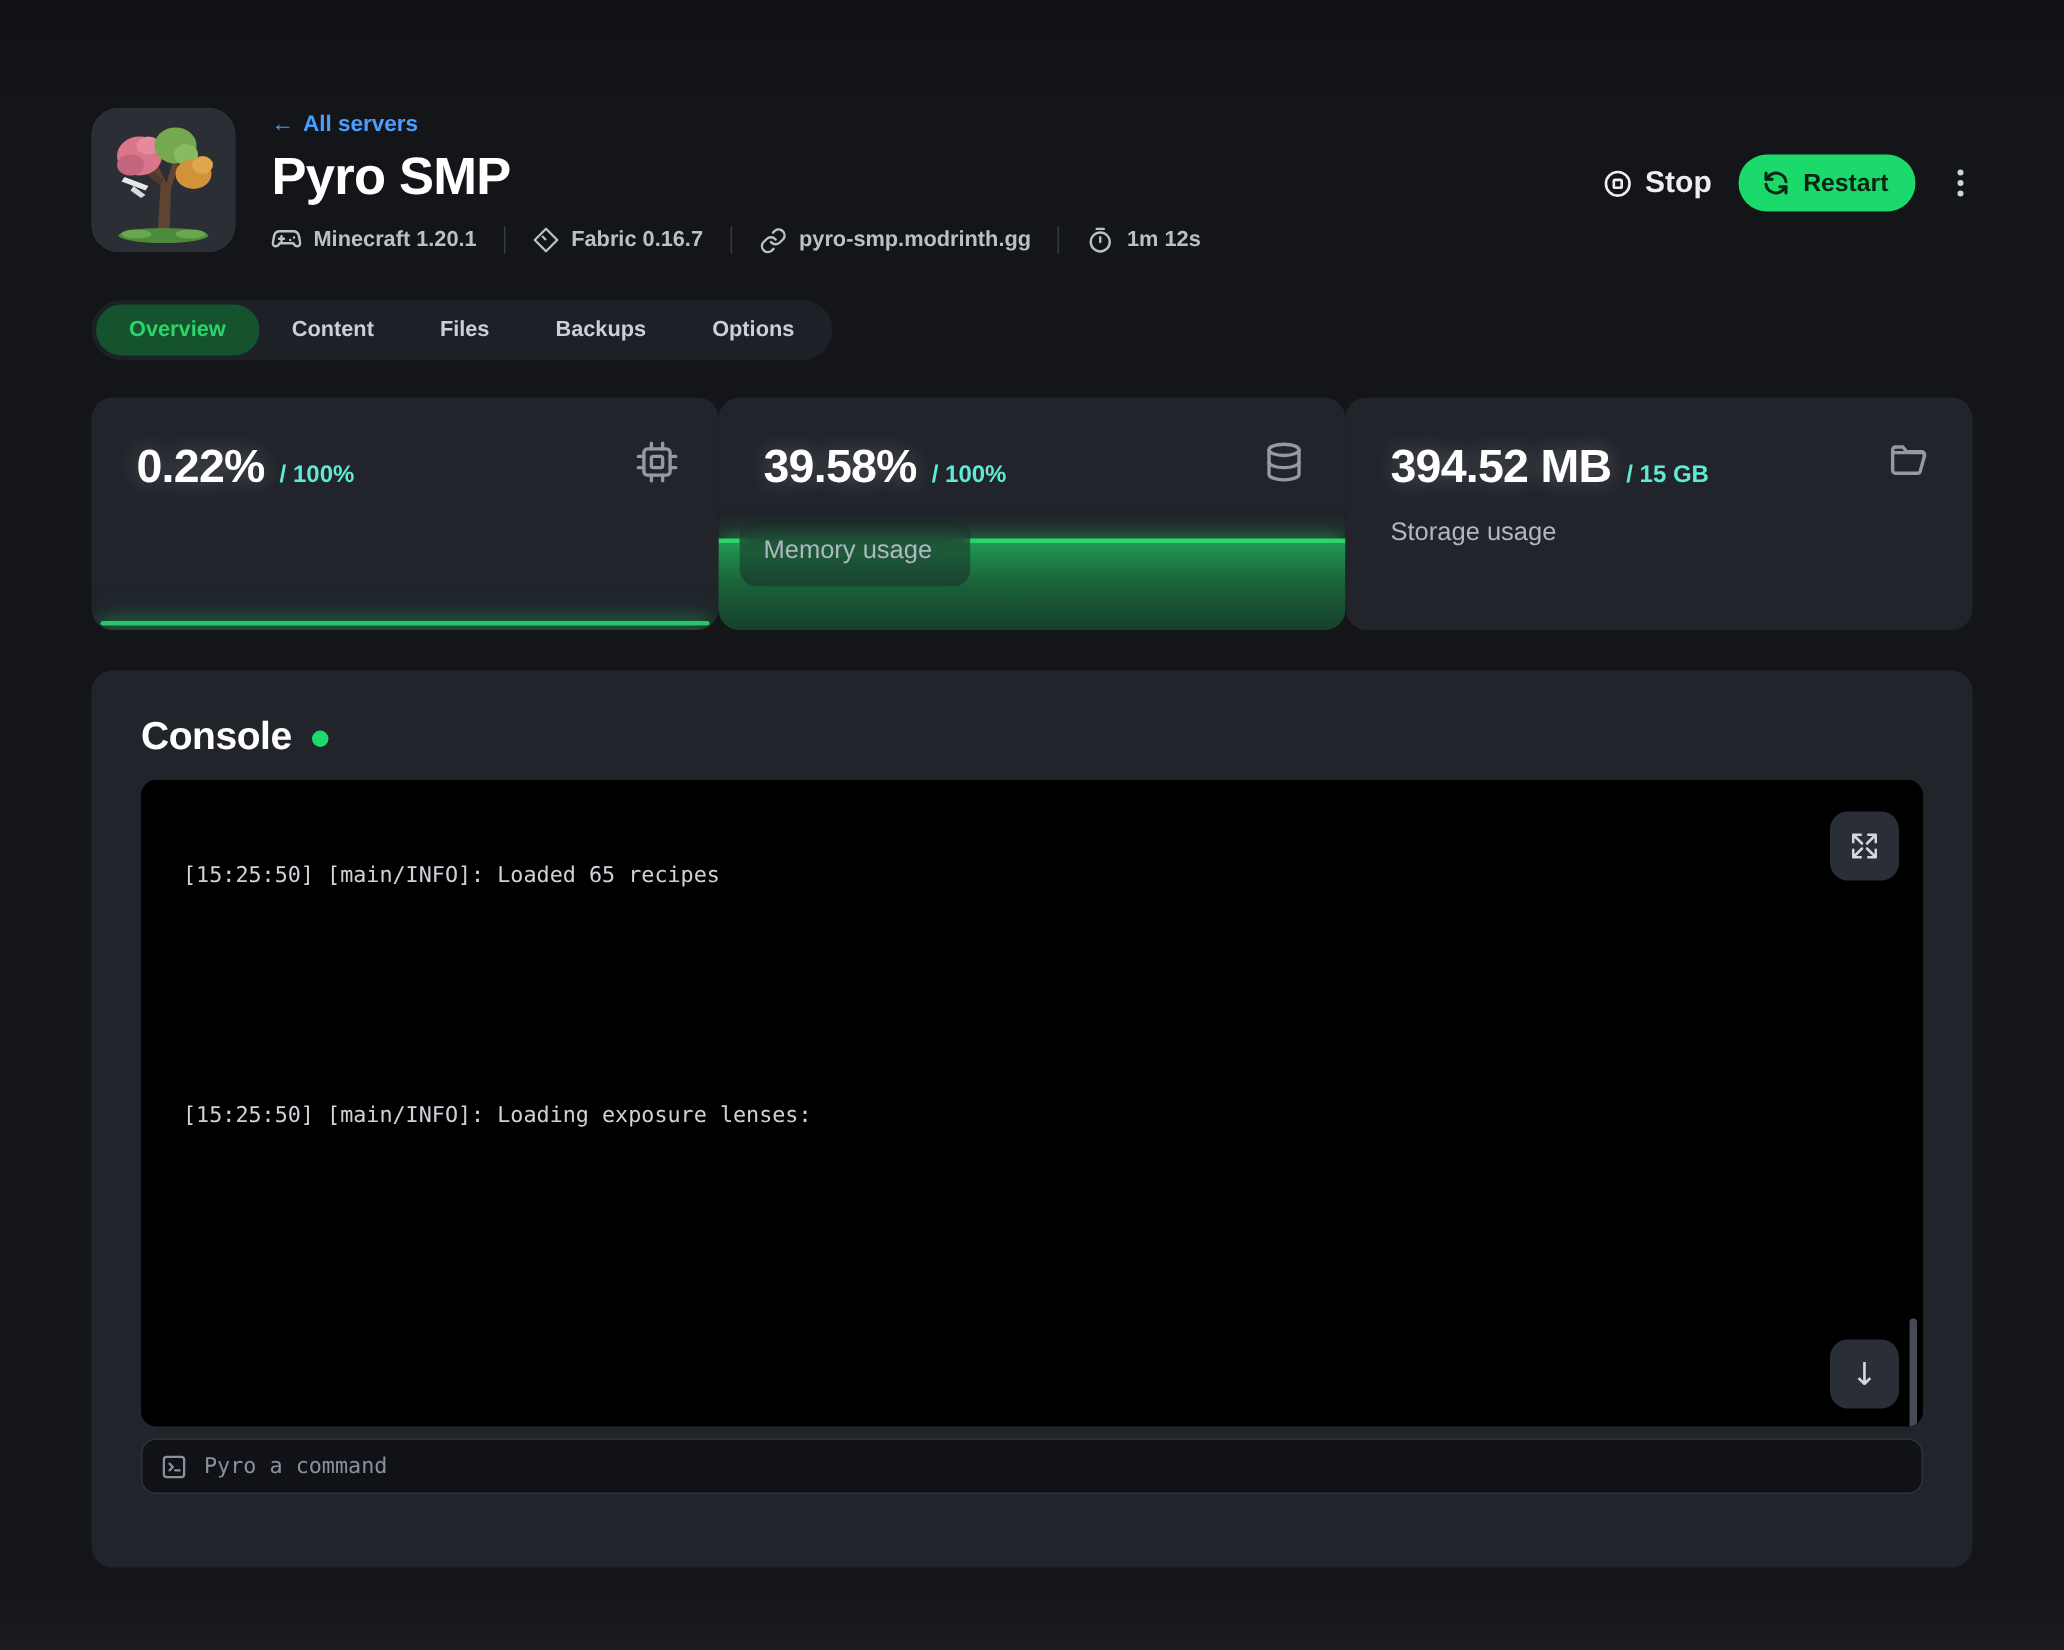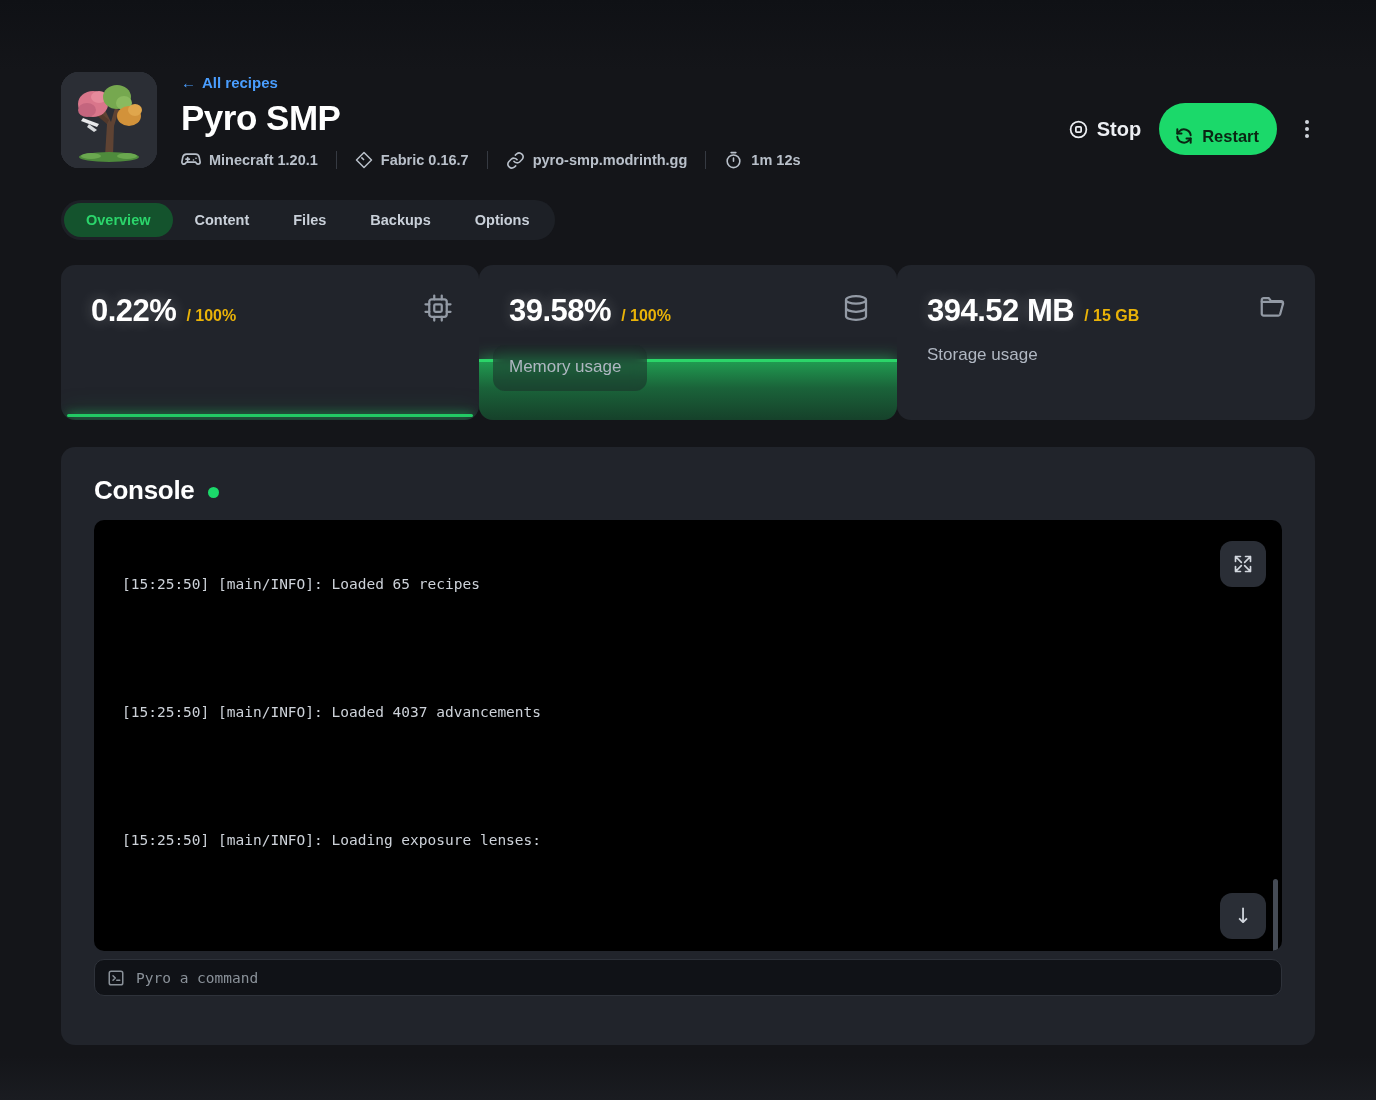--- a/index.html
+++ b/index.html
@@ -19,35 +19,35 @@
   .avatar { width:96px; height:96px; border-radius:18px; background:#2b2e35; overflow:hidden; flex:0 0 auto; box-shadow:0 0 0 1px #33363e inset; }
   .header-info { margin-left:24px; flex:1 1 auto; }
   .back-link { display:inline-flex; align-items:center; gap:6px; color:#4a9eff; font-size:15px; font-weight:600; text-decoration:none; margin-top:2px; cursor:pointer; }
   .page-title { font-size:35px; font-weight:800; letter-spacing:-0.5px; color:#ffffff; margin-top:6px; }
   .meta-row { display:flex; align-items:center; margin-top:12px; color:#b9c0ca; font-size:14.5px; font-weight:600; }
   .meta-item { display:flex; align-items:center; gap:8px; }
   .meta-item svg { stroke:#b9c0ca; }
   .meta-sep { width:1px; height:18px; background:#363a42; margin:0 18px; }
   .header-actions { display:flex; align-items:center; gap:18px; margin-top:31px; }
   .stop-btn { display:flex; align-items:center; gap:8px; background:none; border:none; color:#eceef2; font-size:20px; font-weight:700; cursor:pointer; font-family:inherit; }
-  .restart-btn { display:flex; align-items:center; gap:8px; background:#1bd96a; border:none; border-radius:999px; padding:23px 18px 9px 15px; color:#0a2513; font-size:16.5px; font-weight:800; cursor:pointer; font-family:inherit; }
+  .restart-btn { display:flex; align-items:center; gap:8px; background:#1bd96a; border:none; border-radius:999px; padding:9px 18px 9px 15px; color:#0a2513; font-size:16.5px; font-weight:800; cursor:pointer; font-family:inherit; }
   .kebab-btn { background:none; border:none; cursor:pointer; display:flex; flex-direction:column; gap:3px; padding:6px; margin-left:4px; }
   .kebab-btn span { width:4px; height:4px; border-radius:50%; background:#cfd4db; }
 
   
   .tabs { display:inline-flex; align-items:center; background:#1d2026; border-radius:20px; margin-top:30px; padding:3px; height:40px; }
   .tab { border:none; background:none; color:#c9d0d9; font-size:14.5px; font-weight:700; padding:9px 22px; border-radius:17px; cursor:pointer; font-family:inherit; }
   .tab.active { background:#14532d; color:#2bd56b; }
 
   
   .stats { display:grid; grid-template-columns:1fr 1fr 1fr; margin-top:25px; }
   .stat-card { position:relative; height:155px; background:#21242b; border-radius:14px; padding:28px 26px 0 30px; overflow:hidden; }
   .stat-value-row { display:flex; align-items:baseline; position:relative; z-index:3; }
   .stat-value { font-size:31px; font-weight:800; letter-spacing:-0.5px; color:#fff; text-shadow:0 0 14px rgba(255,255,255,0.25); }
-  .stat-max { font-size:16px; font-weight:600; color:#eab308; margin-left:10px; }
+  .stat-max { font-size:16px; font-weight:600; color:#5eead4; margin-left:10px; }
   .stat-label { font-size:17px; color:#b0b7c2; margin-top:16px; position:relative; z-index:3; }
   .stat-icon { position:absolute; top:28px; right:26px; z-index:3; }
   .cpu-line { position:absolute; left:6px; right:6px; bottom:3px; height:3px; border-radius:3px; background:#22c964; box-shadow:0 0 10px rgba(34,201,100,.9), 0 0 22px rgba(34,201,100,.5); z-index:2; }
   .mem-fill { position:absolute; left:0; right:0; bottom:0; height:39.58%; z-index:1;
     background:linear-gradient(180deg, rgba(32,160,82,0.95) 0%, rgba(25,110,60,0.85) 45%, rgba(18,74,42,0.75) 100%);
     border-top:3px solid #2bd569; box-shadow:0 -1px 14px rgba(43,213,105,.55); }
   .mem-label-wrap { position:absolute; left:14px; top:80px; z-index:2; padding:12px 26px 14px 16px; border-radius:12px;
     background:rgba(26,29,35,0.45); backdrop-filter:blur(7px); -webkit-backdrop-filter:blur(7px); }
   .mem-label-wrap .stat-label { margin-top:0; }
 
@@ -97,21 +97,21 @@
 
           <ellipse cx="48" cy="85" rx="30" ry="5" fill="#4e8a3c"></ellipse>
           <ellipse cx="30" cy="84" rx="10" ry="3" fill="#6aa84f"></ellipse>
           <ellipse cx="66" cy="84" rx="10" ry="3" fill="#6aa84f"></ellipse>
         </svg>
       </div>
 
       <div class="header-info">
         <a class="back-link">
           <span>←</span>
-          <span>All recipes</span>
+          <span>All servers</span>
         </a>
         <div class="page-title">Pyro SMP</div>
 
         <div class="meta-row">
           <div class="meta-item">
             <svg width="20" height="20" viewBox="0 0 24 24" fill="none" stroke-width="2" stroke-linecap="round" stroke-linejoin="round">
               <path d="M6 11h4M8 9v4M15 12h.01M18 10h.01M17.3 5H6.7a4.7 4.7 0 0 0-4.6 3.8L1 14.5A2.5 2.5 0 0 0 3.5 17c.8 0 1.6-.4 2-1l1.2-1.5h10.6L18.5 16c.4.6 1.2 1 2 1a2.5 2.5 0 0 0 2.5-2.5l-1.1-5.7A4.7 4.7 0 0 0 17.3 5z"></path>
             </svg>
             <span>Minecraft 1.20.1</span>
           </div>
@@ -226,21 +226,20 @@
     <div class="console-card">
       <div class="console-header">
         <span class="console-title">Console</span>
         <span class="status-dot"></span>
       </div>
 
       <div class="console-box">
         <div class="log-lines">
   <div class="log-line clipped">[15:25:50] [main/INFO]: Loaded 65 recipes</div>
 
-  <div class="log-line">[15:25:50] [main/INFO]: Loaded 4037 advancements</div>
 
   <div class="log-line">[15:25:50] [main/INFO]: Loading exposure lenses:</div>
 
   
 
   
 
   
 
   

